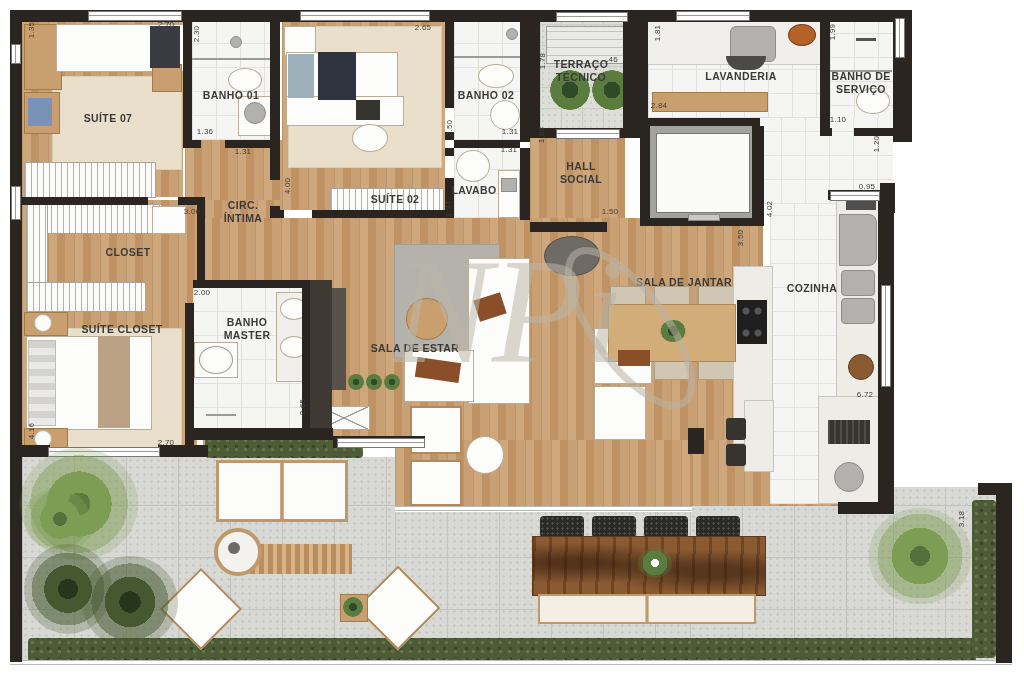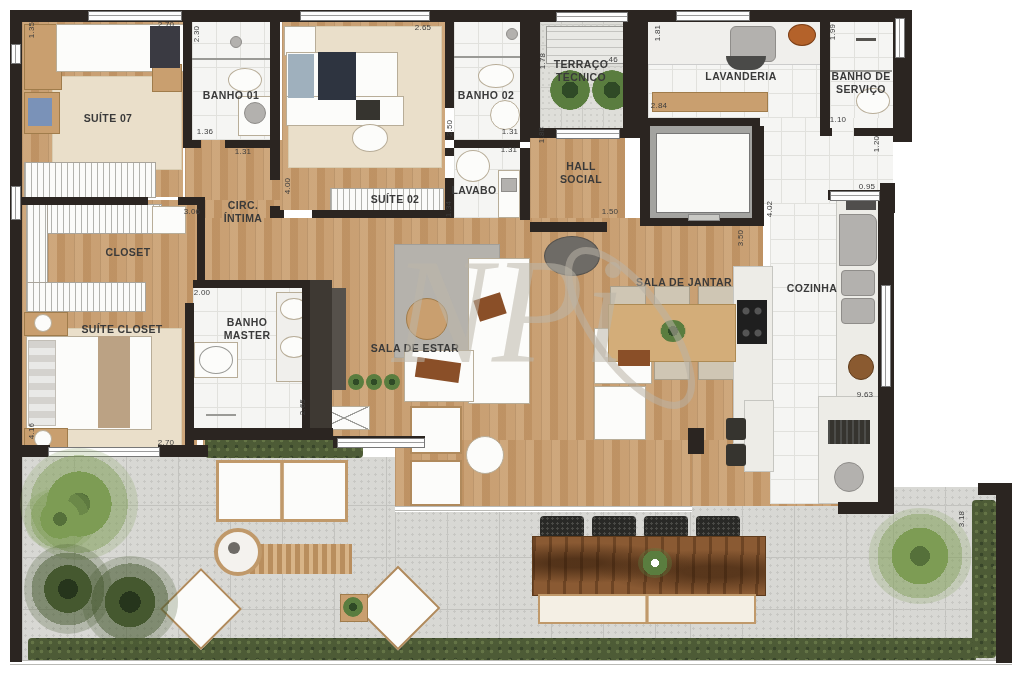--- a/index.html
+++ b/index.html
@@ -351,21 +351,21 @@
       <div class="dim" style="left: 541px; top: 135px; transform: translate(-50%, -50%) rotate(-90deg);">1.88</div>
       <div class="dim" style="left: 610px; top: 211px; transform: translate(-50%, -50%);">1.50</div>
       <div class="dim" style="left: 657px; top: 33px; transform: translate(-50%, -50%) rotate(-90deg);">1.81</div>
       <div class="dim" style="left: 659px; top: 105px; transform: translate(-50%, -50%);">2.84</div>
       <div class="dim" style="left: 832px; top: 32px; transform: translate(-50%, -50%) rotate(-90deg);">1.99</div>
       <div class="dim" style="left: 838px; top: 119px; transform: translate(-50%, -50%);">1.10</div>
       <div class="dim" style="left: 876px; top: 144px; transform: translate(-50%, -50%) rotate(-90deg);">1.20</div>
       <div class="dim" style="left: 867px; top: 186px; transform: translate(-50%, -50%);">0.95</div>
       <div class="dim" style="left: 769px; top: 209px; transform: translate(-50%, -50%) rotate(-90deg);">4.02</div>
       <div class="dim" style="left: 740px; top: 238px; transform: translate(-50%, -50%) rotate(-90deg);">3.50</div>
-      <div class="dim" style="left: 865px; top: 394px; transform: translate(-50%, -50%);">9.63</div>
+      <div class="dim" style="left: 865px; top: 394px; transform: translate(-50%, -50%);">6.72</div>
       <div class="dim" style="left: 202px; top: 292px; transform: translate(-50%, -50%); text-align: center;">2.00</div>
       <div class="dim" style="left: 302px; top: 407px; transform: translate(-50%, -50%) rotate(-90deg);">2.65</div>
       <div class="dim" style="left: 166px; top: 442px; transform: translate(-50%, -50%);">2.70</div>
       <div class="dim" style="left: 31px; top: 431px; transform: translate(-50%, -50%) rotate(-90deg);">4.16</div>
       <div class="dim" style="left: 961px; top: 519px; transform: translate(-50%, -50%) rotate(-90deg);">3.18</div>
     </div>
 
   <div id="watermark">
     <span>NPi</span>
     <svg width="230" height="220" viewBox="0 0 230 220">

